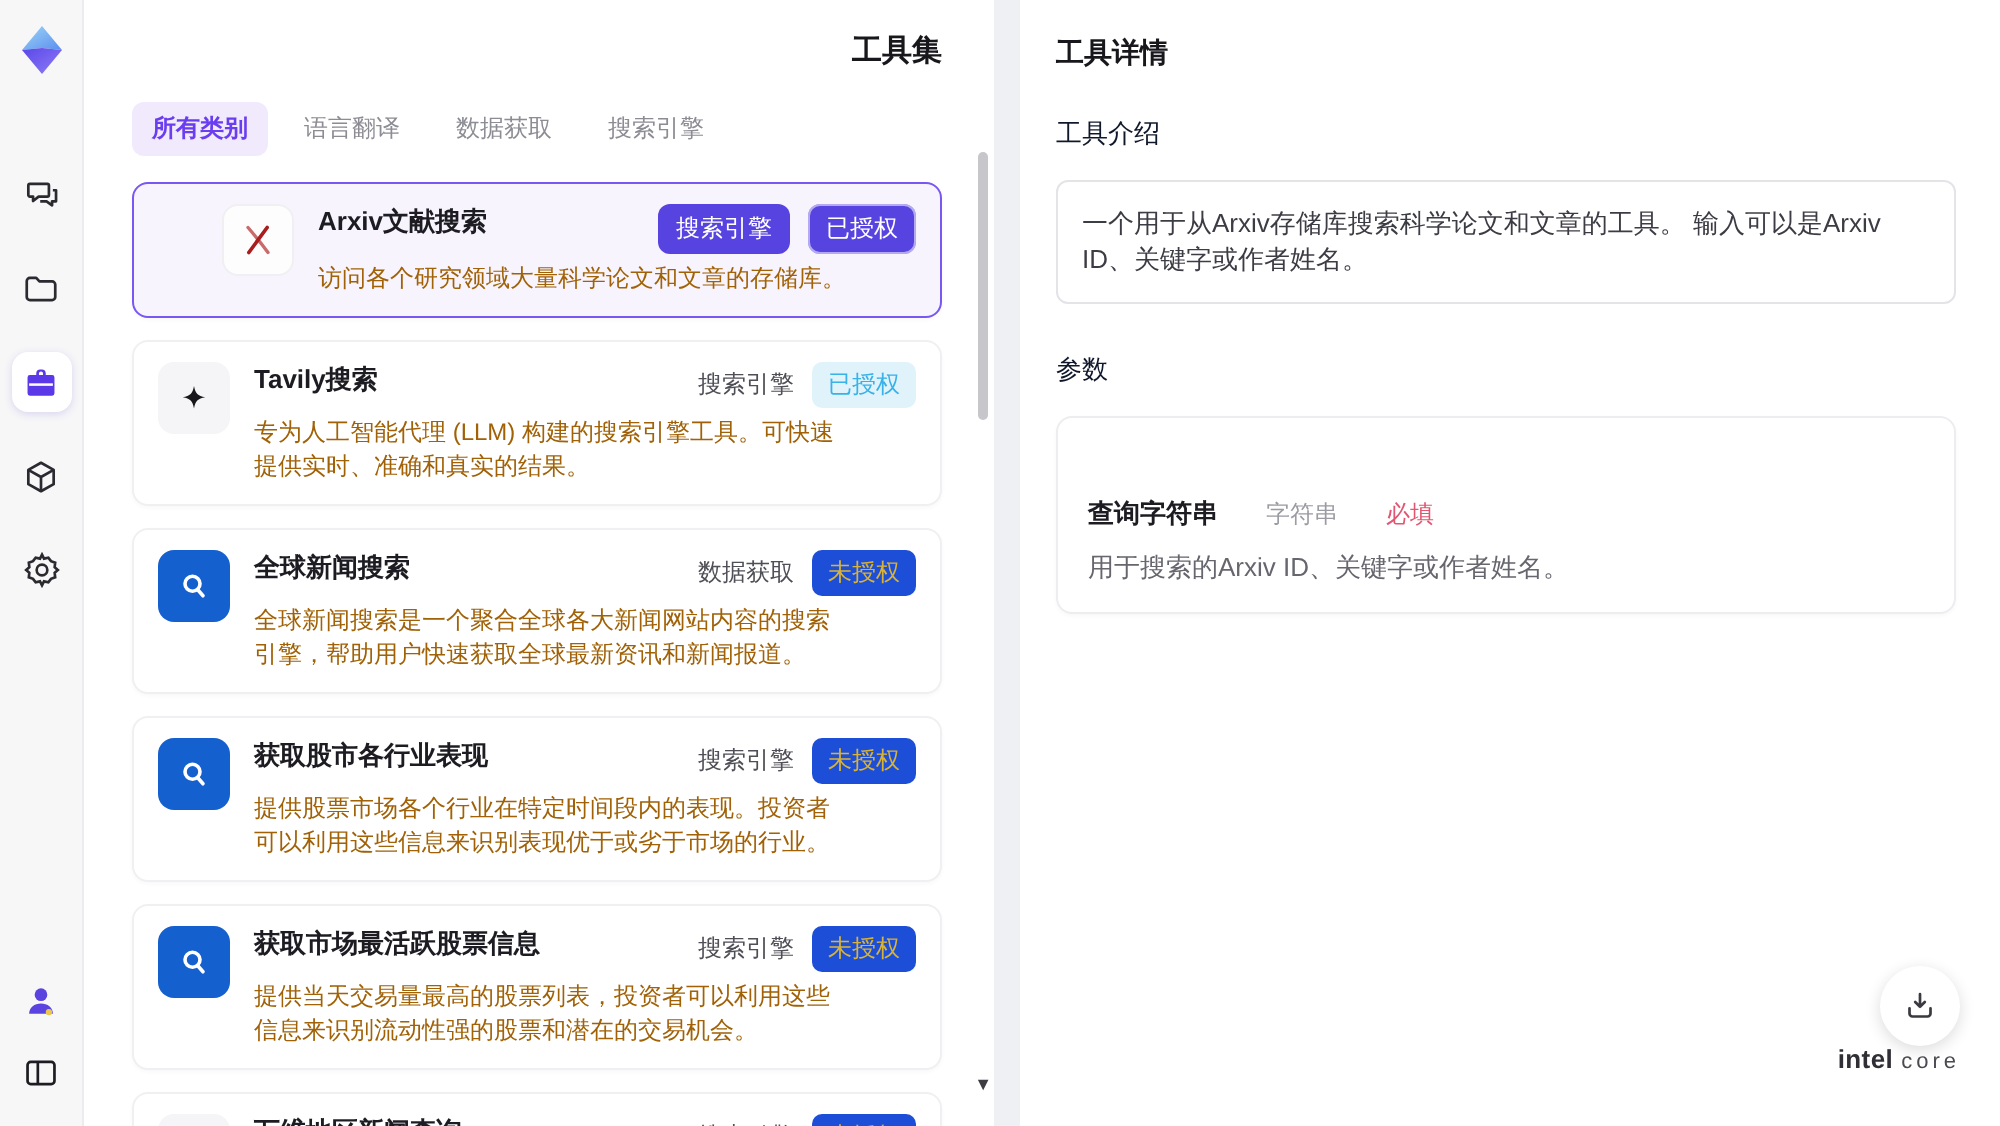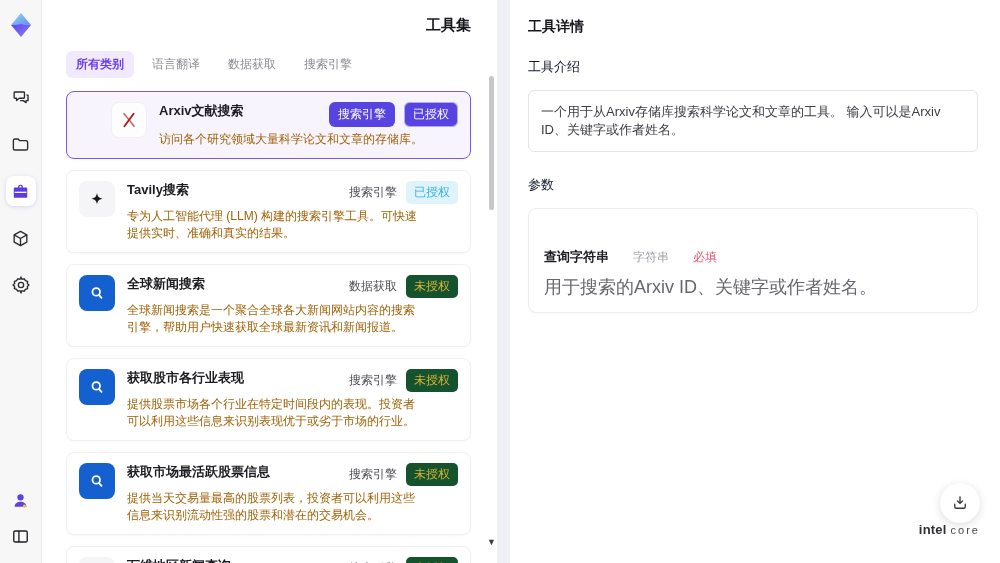--- a/index.html
+++ b/index.html
@@ -34,21 +34,21 @@
     display:flex; align-items:center; justify-content:center; background:#f5f5f7; }
   .tool-icon.white { background:#fdfdfd; border:1px solid #f0f0f2; }
   .tool-icon.blue { background:#1560cf; }
   .card-body { flex:1; min-width:0; }
   .card-top { display:flex; align-items:flex-start; }
   .card-title { font-size:13px; font-weight:bold; color:#1c1c22; line-height:17px; }
   .card-meta { margin-left:auto; display:flex; gap:9px; align-items:center; flex-shrink:0; }
   .cat-text { font-size:12px; color:#4f4f57; }
   .badge { font-size:12px; padding:3px 8px; border-radius:5px; white-space:nowrap; }
   .badge.auth  { background:#e0f3fb; color:#38b2e8; }
-  .badge.unauth{ background:#14532d; color:#d8b335; }
+  .badge.unauth{ background:#1d4ed8; color:#d8b335; }
   .pill { font-size:12px; padding:4px 9px; border-radius:6px; background:#5743df; color:#fff; white-space:nowrap; }
   .pill.outline { box-shadow:inset 0 0 0 1px rgba(255,255,255,.55); }
   .card-desc { font-size:12px; color:#a16207; line-height:17px; margin-top:4px; max-width:296px; }
 
   
   .scroll-track { position:absolute; top:0; right:3px; width:6px; height:563px; }
   .scroll-thumb { position:absolute; top:76px; right:0; width:5px; height:134px; background:#c6c6cb; border-radius:3px; }
   .scroll-arrow { position:absolute; bottom:16px; right:-2px; font-size:9px; color:#3c3c42; }
 
   
@@ -59,21 +59,21 @@
   .detail-title { font-size:14px; font-weight:bold; color:#17171c; margin-bottom:22px; }
   .section-head { font-size:13px; font-weight:normal; color:#0f172a; margin-bottom:14px; }
   .intro-box { border:1px solid #e4e4e8; border-radius:6px; padding:12px; font-size:13px;
     color:#3c3c44; margin-bottom:24px; line-height:18px; }
   .param-card { border:1px solid #ededf0; border-radius:8px; padding:13px 15px;
     box-shadow:0 1px 2px rgba(0,0,0,.03); }
   .param-top { display:flex; align-items:baseline; gap:24px;margin-top:26px; }
   .param-name { font-size:13px; font-weight:bold; color:#1c1c22; }
   .param-type { font-size:12px; color:#9b9ba3; }
   .param-required { font-size:12px; color:#e25672; }
-  .param-desc { font-size:18px; color:#66666e; margin-top:9px; }
+  .param-desc { font-size:13px; color:#66666e; margin-top:9px; }
 
   .fab { position:absolute; right:20px; bottom:40px; width:40px; height:40px; border-radius:50%;
     background:#fff; box-shadow:0 2px 8px rgba(0,0,0,.14); display:flex; align-items:center;
     justify-content:center; cursor:pointer; color:#3a3a40; }
   .brand { position:absolute; right:20px; bottom:26px; display:flex; align-items:baseline; gap:4px; color:#2f2f35;text-align:right; }
   .brand-intel { font-size:13px; font-weight:bold; letter-spacing:.2px; }
   .brand-core  { font-size:11px; letter-spacing:2px; color:#4a4a50; }
 </style>
 </head>
 <body>

